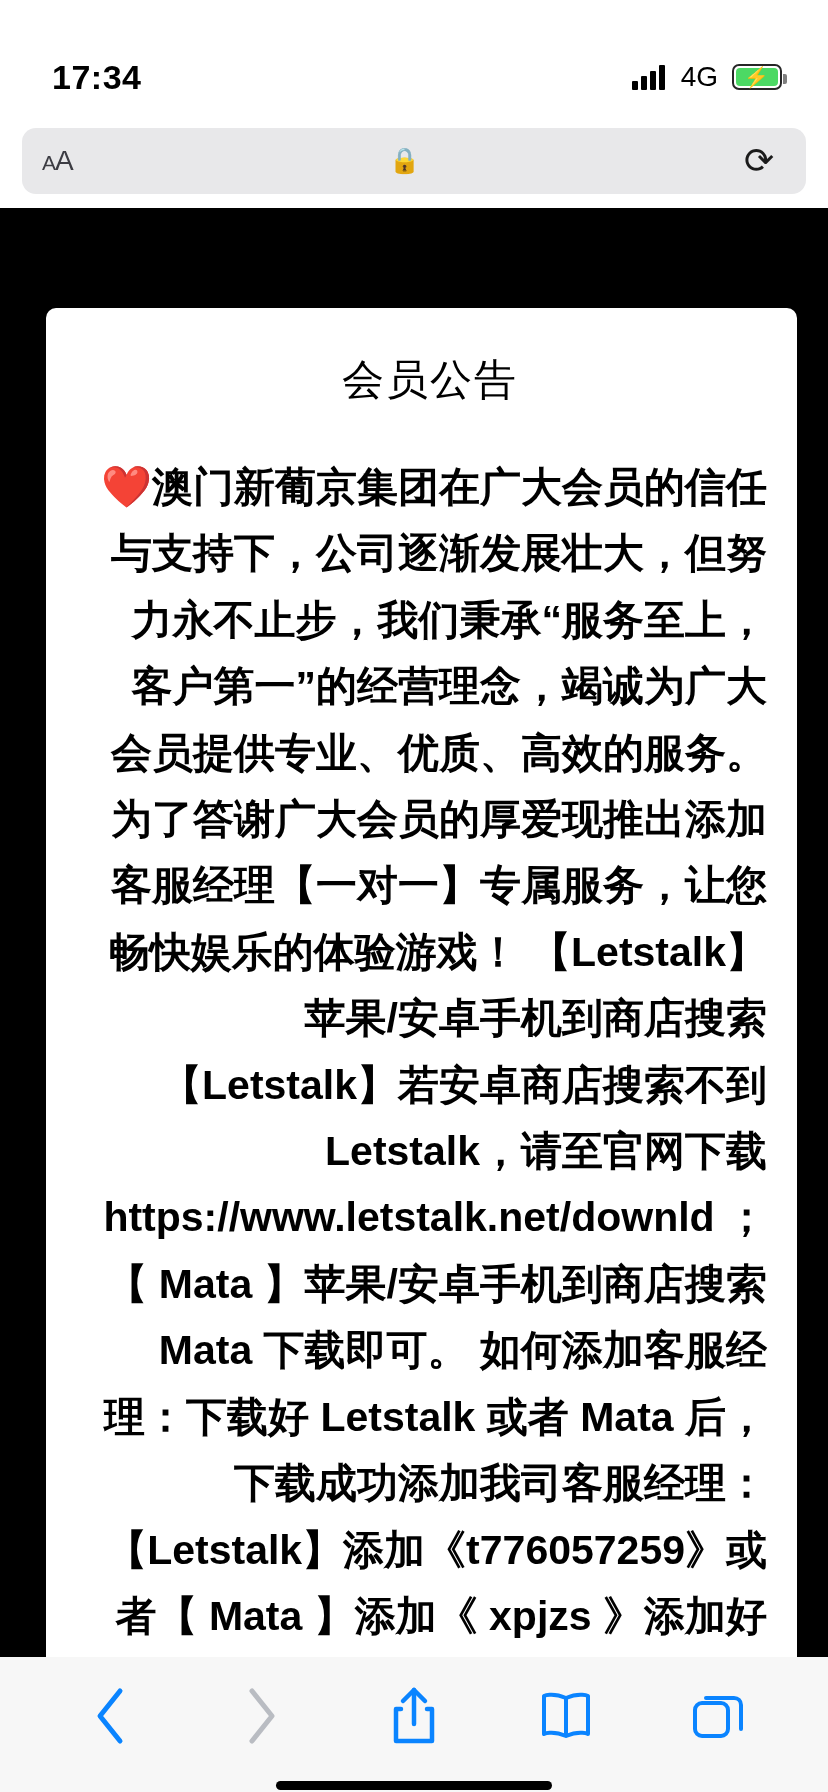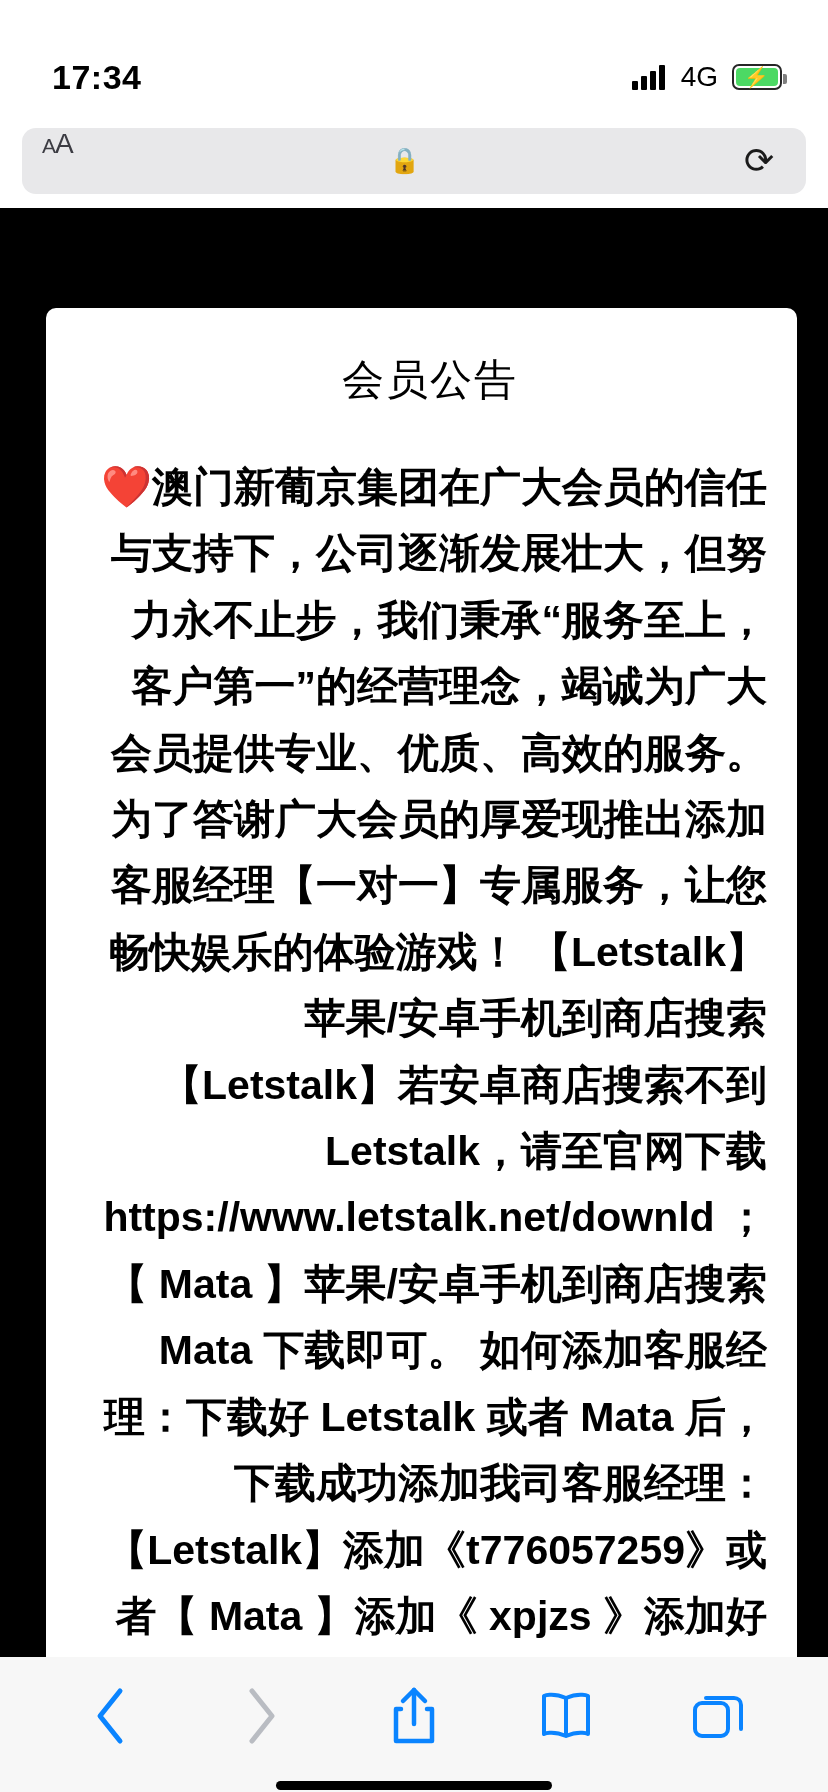--- a/index.html
+++ b/index.html
@@ -105,20 +105,21 @@
     display: flex;
     align-items: center;
     padding: 0 22px 10px 22px;
   }
   .url-pill {
     flex: 1;
     height: 66px;
     background: #e8e8ea;
     border-radius: 14px;
     display: flex;
+    align-items: center;
     padding: 0 20px;
     gap: 14px;
   }
   .aa-btn {
     font-size: 28px;
     color: #3c3c43;
     font-weight: 500;
     letter-spacing: -1px;
     padding-right: 6px;
   }

